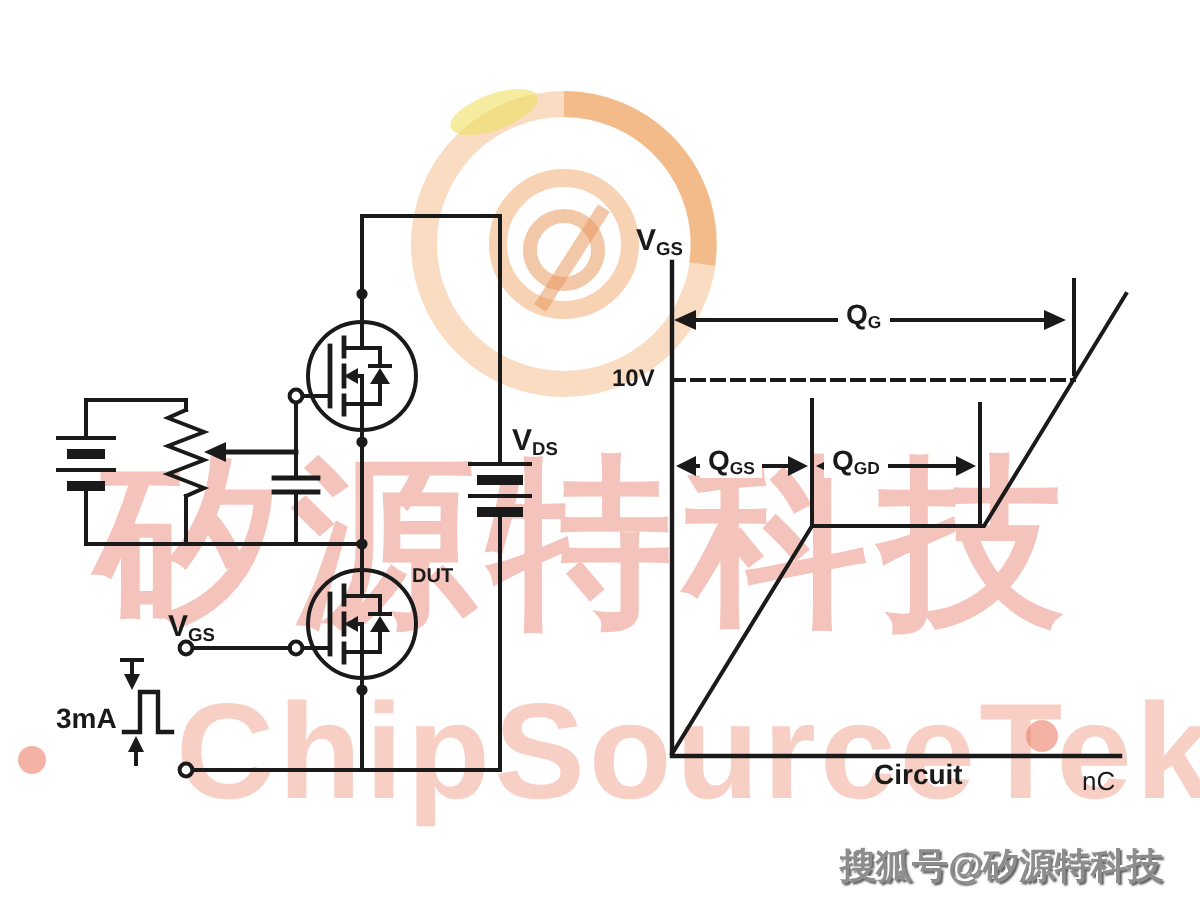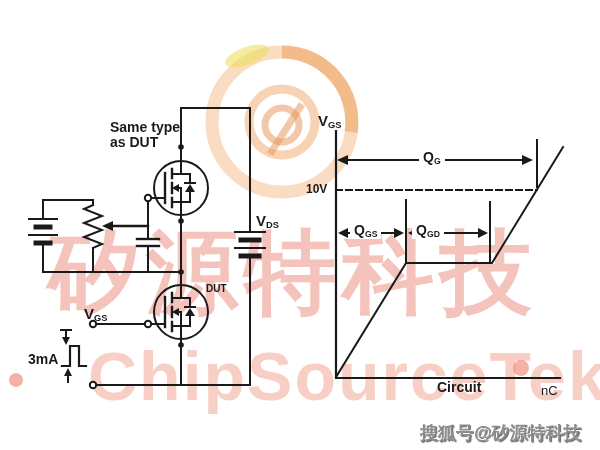--- a/index.html
+++ b/index.html
@@ -162,24 +162,20 @@
       </g>
       <g>
         <path d="M411,233 H485"></path>
         <polygon points="408,233 418,228 418,238" fill="#1a1a1a" stroke="none"></polygon>
         <polygon points="488,233 478,228 478,238" fill="#1a1a1a" stroke="none"></polygon>
       </g>
     </g>
   </svg>
 
 
-  <div class="abs lbl b" style="left:110px;top:120px;font-size:14px;line-height:15px;">
-    <div>Same type</div>
-    <div>as DUT</div>
-  </div>
   <div class="abs lbl b" style="left:206px;top:283px;font-size:10px;text-align:center;">DUT</div>
   <div class="abs lbl b" style="left:256px;top:212px;font-size:15px;">
     <span>V</span><span class="sub">DS</span>
   </div>
   <div class="abs lbl b" style="left:84px;top:305px;font-size:15px;">
     <span>V</span><span class="sub">GS</span>
   </div>
   <div class="abs lbl b" style="left:28px;top:351px;font-size:14px;">3mA</div>
 
   <div class="abs lbl b" style="left:318px;top:112px;font-size:15px;">

